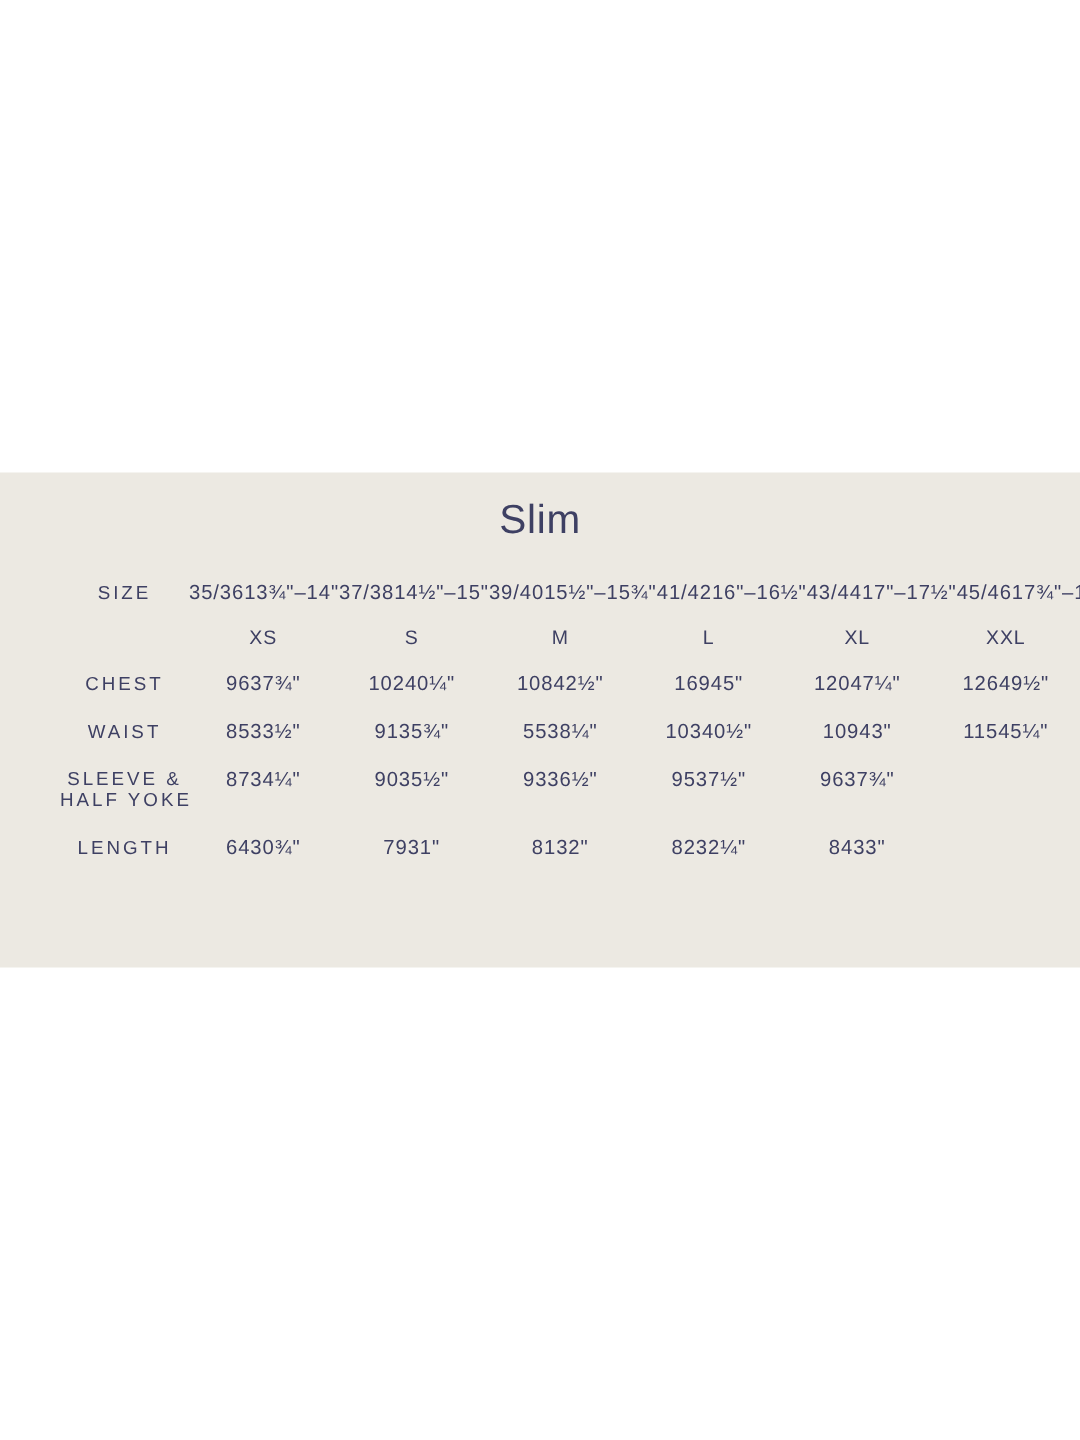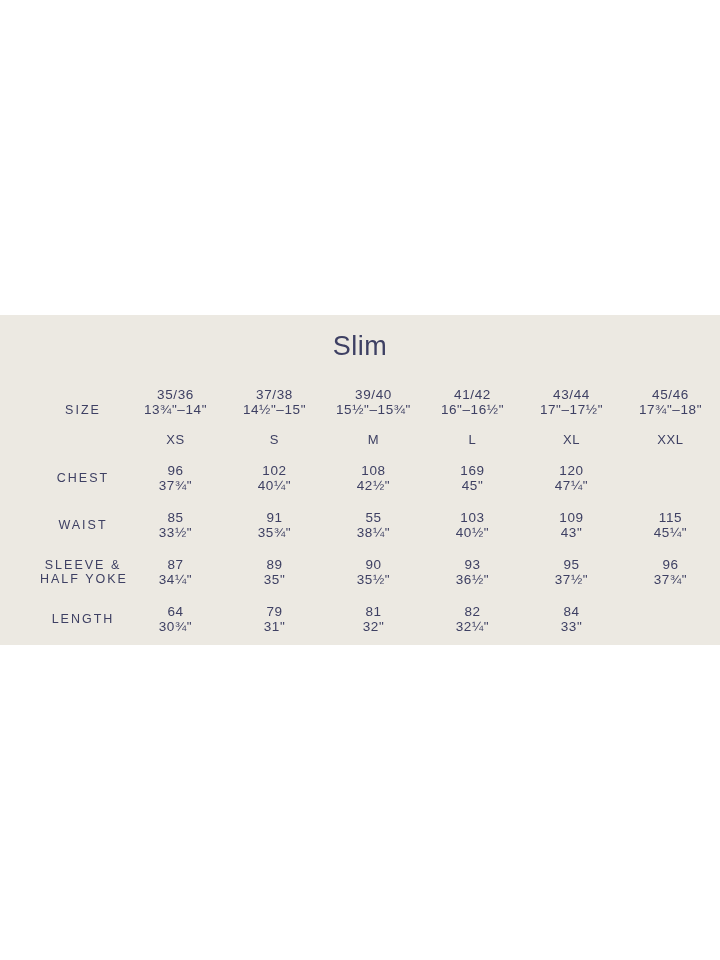--- a/index.html
+++ b/index.html
@@ -46,21 +46,21 @@
   .row-waist   { margin-top: 17px; }
   .row-sleeve  { margin-top: 17px; }
   .row-length  { margin-top: 17px; }
   .cell {
     text-align: center;
     font-size: 13.5px;
     line-height: 15px;
     letter-spacing: 0.6px;
     white-space: nowrap;
     display: flex;
-    flex-direction: column;
+    flex-direction: row;
     justify-content: center;
   }
   .label-cell {
     padding-left: 40px;
     font-size: 12.5px;
     letter-spacing: 2px;
     text-align: center;
     white-space: nowrap;
     display: flex;
     flex-direction: column;
@@ -134,20 +134,24 @@
         <div>42½"</div>
       </div>
       <div class="cell">
         <div>169</div>
         <div>45"</div>
       </div>
       <div class="cell">
         <div>120</div>
         <div>47¼"</div>
       </div>
+      <div class="cell">
+        <div>126</div>
+        <div>49½"</div>
+      </div>
     </div>
 
     <div class="row row-waist">
       <div class="label-cell">WAIST</div>
       <div class="cell">
         <div>85</div>
         <div>33½"</div>
       </div>
       <div class="cell">
         <div>91</div>
@@ -174,24 +178,20 @@
     <div class="row row-sleeve">
       <div class="label-cell">
         <div>SLEEVE &amp;</div>
         <div>HALF YOKE</div>
       </div>
       <div class="cell">
         <div>87</div>
         <div>34¼"</div>
       </div>
       <div class="cell">
-        <div>89</div>
-        <div>35"</div>
-      </div>
-      <div class="cell">
         <div>90</div>
         <div>35½"</div>
       </div>
       <div class="cell">
         <div>93</div>
         <div>36½"</div>
       </div>
       <div class="cell">
         <div>95</div>
         <div>37½"</div>

